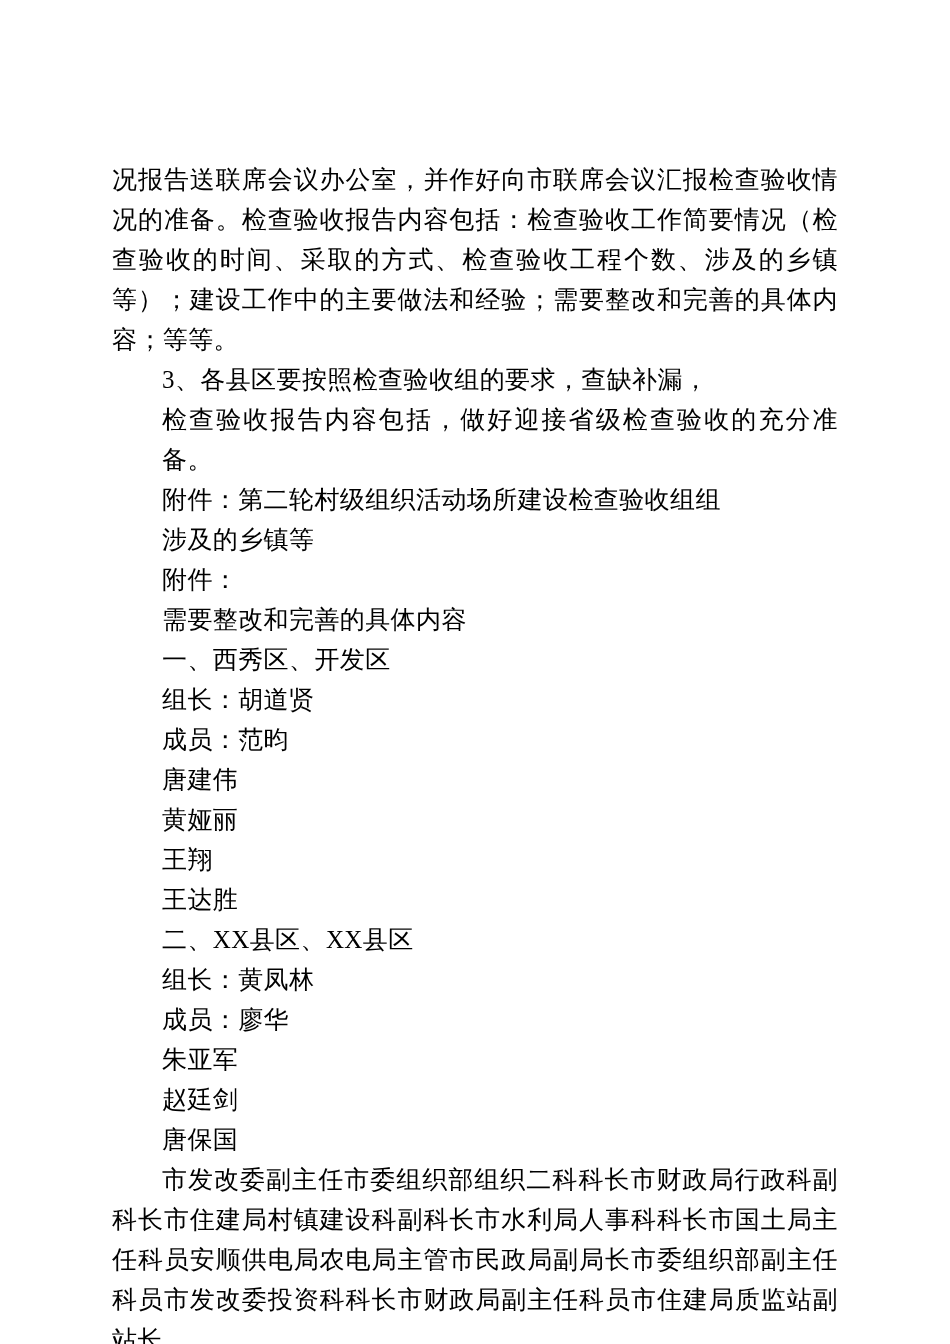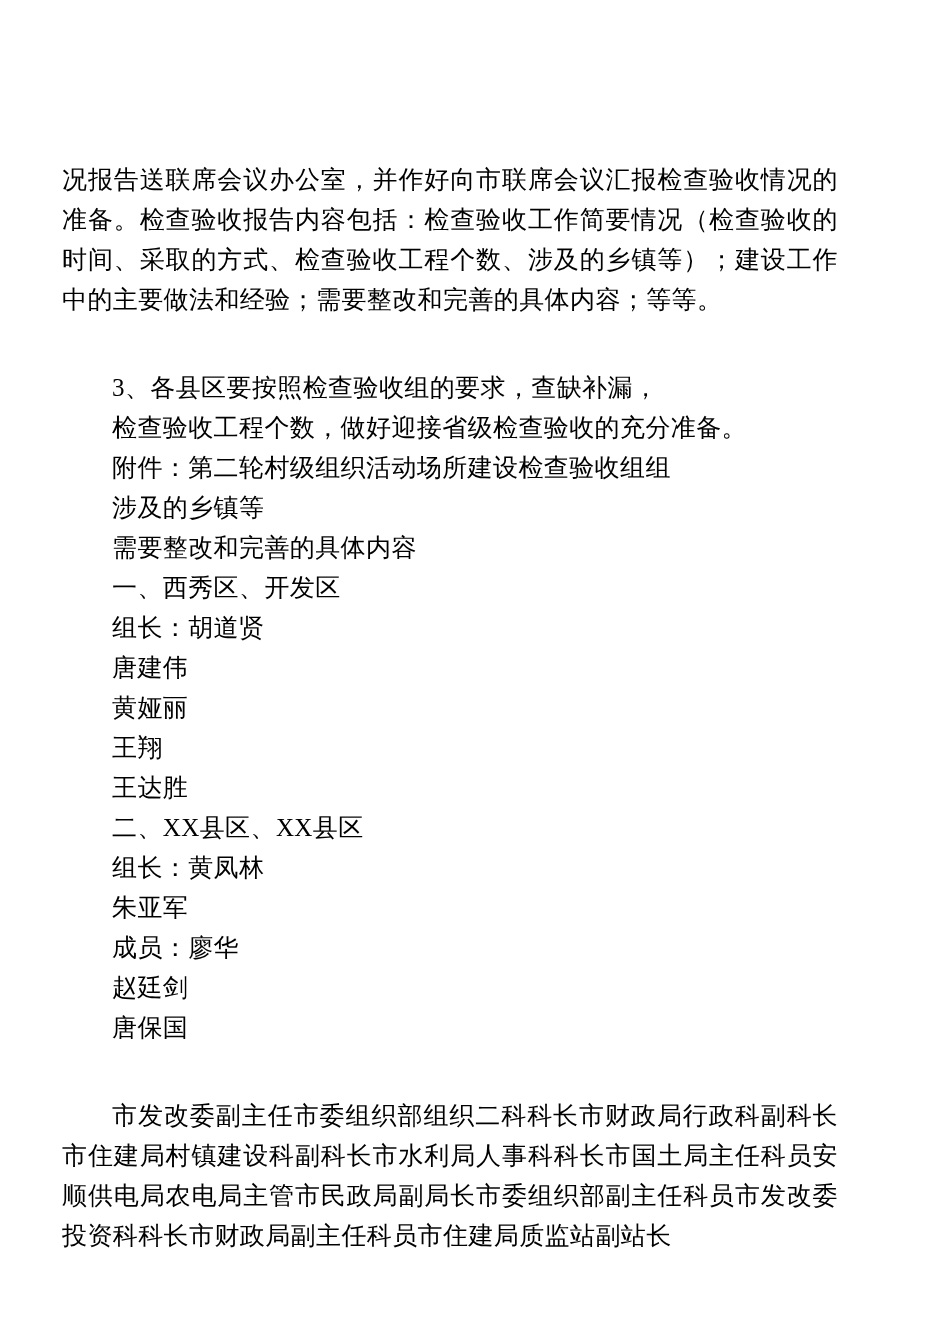--- a/index.html
+++ b/index.html
@@ -12,61 +12,62 @@
     height: 1344px;
     font-family: "Liberation Serif", "DejaVu Serif", serif;
     color: #000000;
     position: relative;
     overflow: hidden;
   }
   .page {
     box-sizing: border-box;
     width: 950px;
     height: 1344px;
-    padding: 160px 112px 0 62px;
+    padding: 160px 112px 0 112px;
   }
   .doc-body {
     font-size: 25px;
     line-height: 40px;
     letter-spacing: 0.4px;
     text-align: justify;
     text-justify: inter-ideograph;
   }
   .para {
     margin: 0;
     white-space: pre-wrap;
     word-break: break-all;
   }
   .indent-1 {
     text-indent: 50px;
-    margin-top: 48px;
   }
   .pad-1 {
     padding-left: 50px;
   }
 </style>
 </head>
 <body>
 
 <div class="page">
   <div class="doc-body">
     <p class="para">况报告送联席会议办公室，并作好向市联席会议汇报检查验收情况的准备。检查验收报告内容包括：检查验收工作简要情况（检查验收的时间、采取的方式、检查验收工程个数、涉及的乡镇等）；建设工作中的主要做法和经验；需要整改和完善的具体内容；等等。</p>
     <p class="para indent-1">3、各县区要按照检查验收组的要求，查缺补漏，</p>
-    <p class="para pad-1">检查验收工程个数，做好迎接省级检查验收的充分准备。</p>
+    <p class="para pad-1">检查验收报告内容包括，做好迎接省级检查验收的充分准备。</p>
     <p class="para pad-1">附件：第二轮村级组织活动场所建设检查验收组组</p>
     <p class="para pad-1">涉及的乡镇等</p>
+    <p class="para pad-1">附件：</p>
     <p class="para pad-1">需要整改和完善的具体内容</p>
     <p class="para pad-1">一、西秀区、开发区</p>
     <p class="para pad-1">组长：胡道贤</p>
+    <p class="para pad-1">成员：范昀</p>
     <p class="para pad-1">唐建伟</p>
     <p class="para pad-1">黄娅丽</p>
     <p class="para pad-1">王翔</p>
     <p class="para pad-1">王达胜</p>
     <p class="para pad-1">二、XX县区、XX县区</p>
     <p class="para pad-1">组长：黄凤林</p>
+    <p class="para pad-1">成员：廖华</p>
     <p class="para pad-1">朱亚军</p>
-    <p class="para pad-1">成员：廖华</p>
     <p class="para pad-1">赵廷剑</p>
     <p class="para pad-1">唐保国</p>
     <p class="para indent-1">市发改委副主任市委组织部组织二科科长市财政局行政科副科长市住建局村镇建设科副科长市水利局人事科科长市国土局主任科员安顺供电局农电局主管市民政局副局长市委组织部副主任科员市发改委投资科科长市财政局副主任科员市住建局质监站副站长</p>
 
   </div>
 </div>
 
 </body></html>

